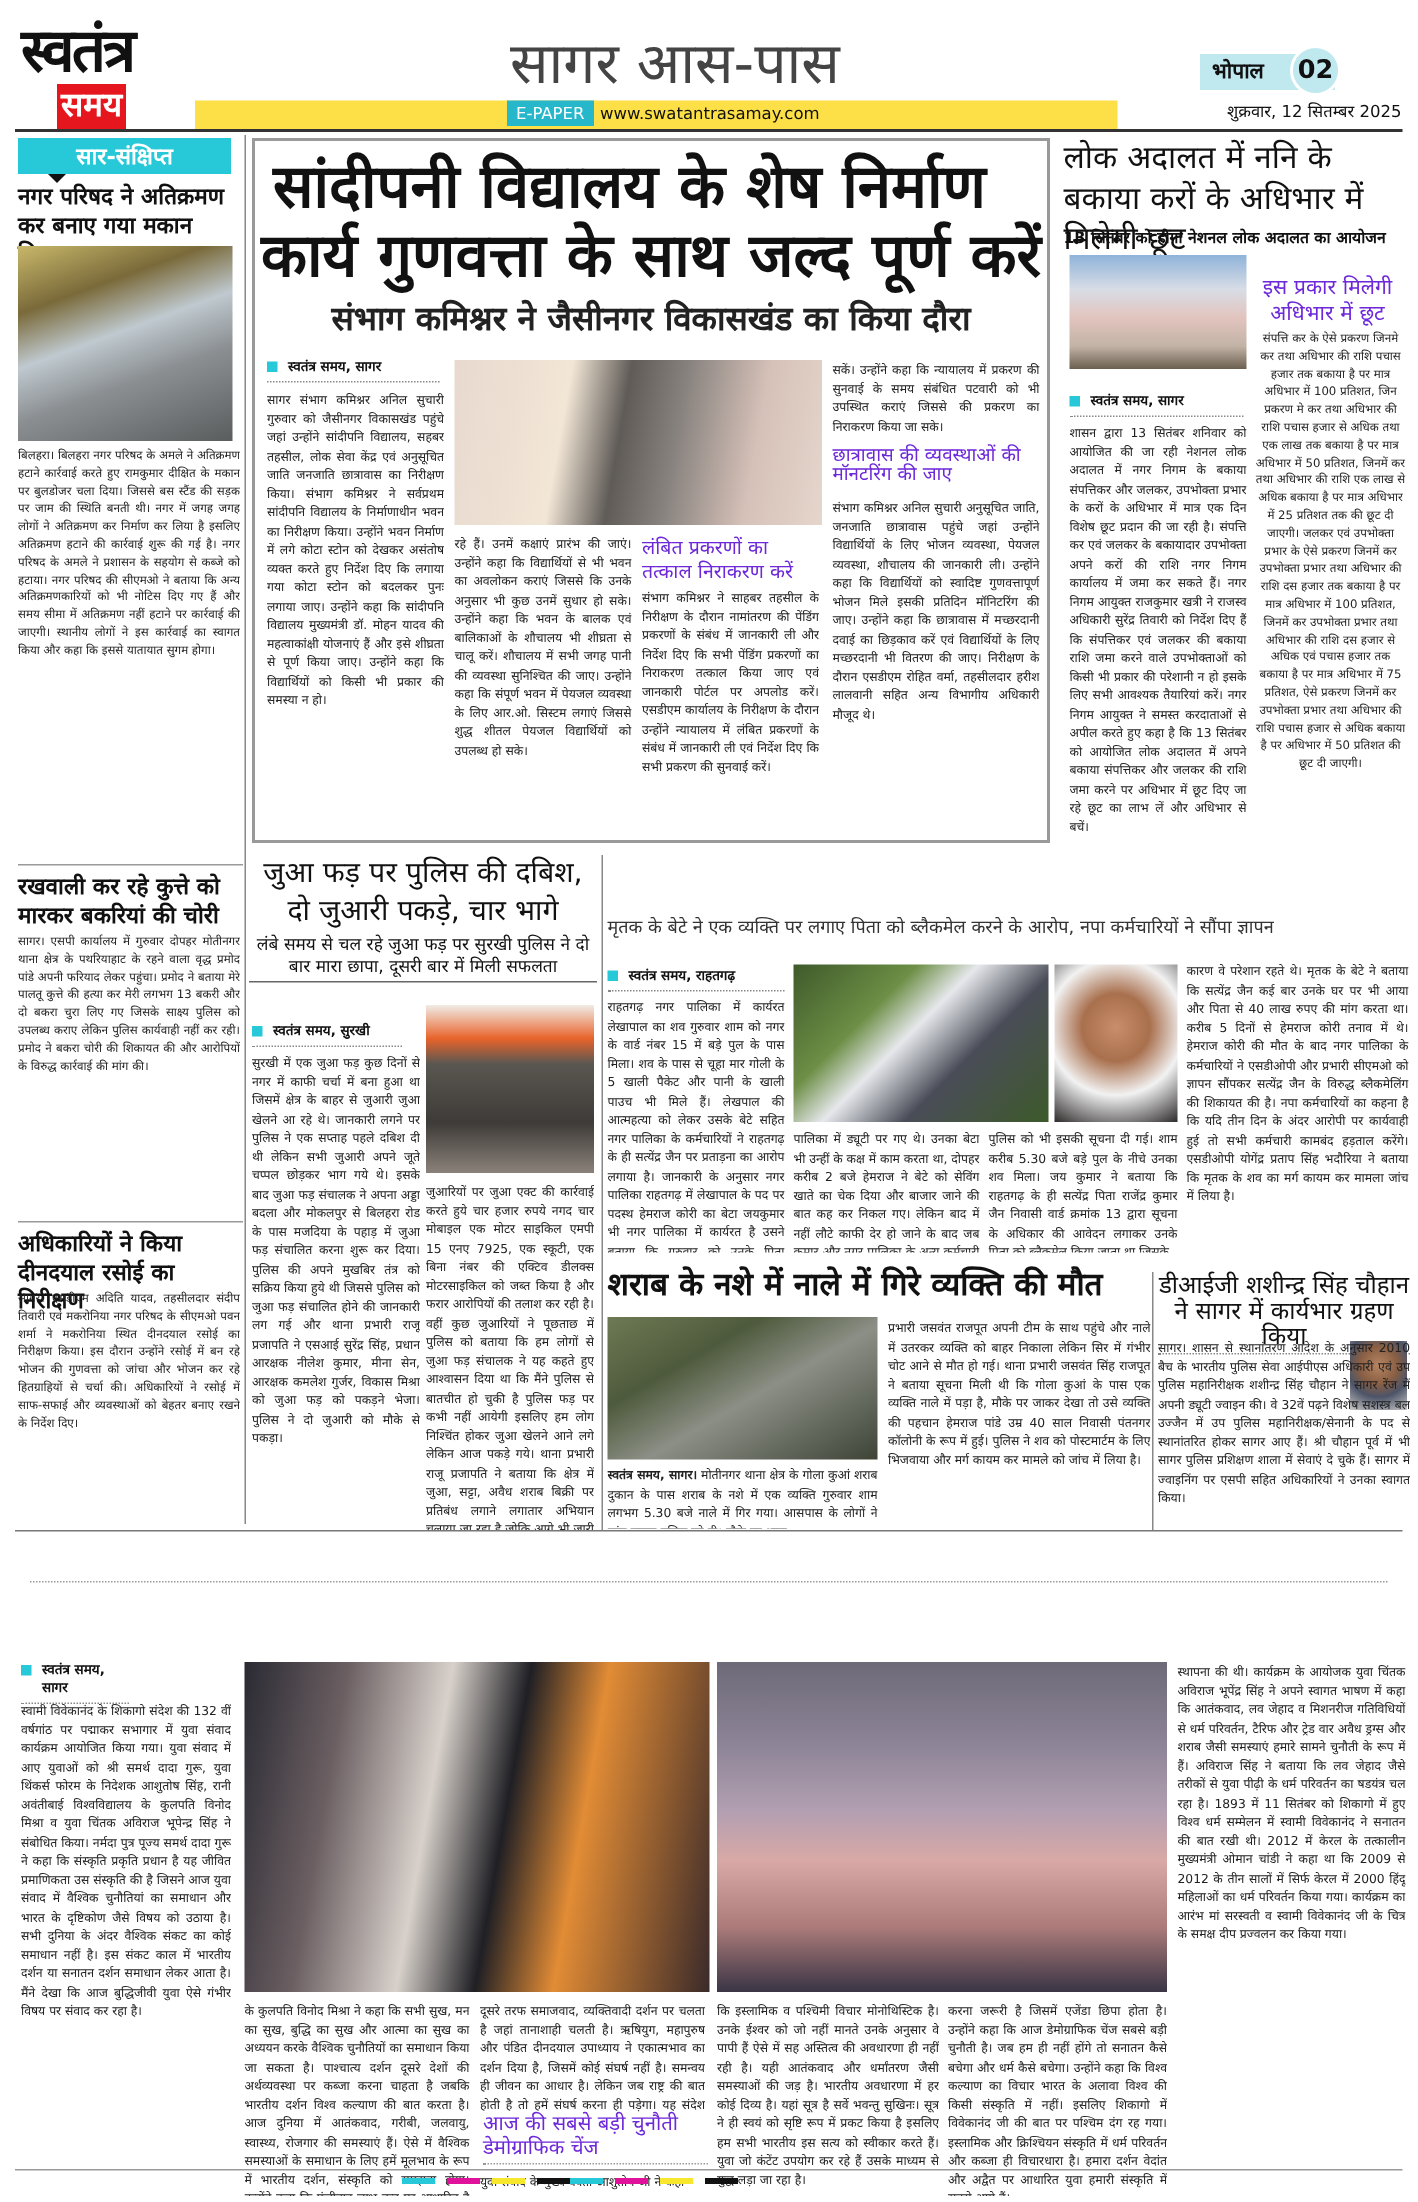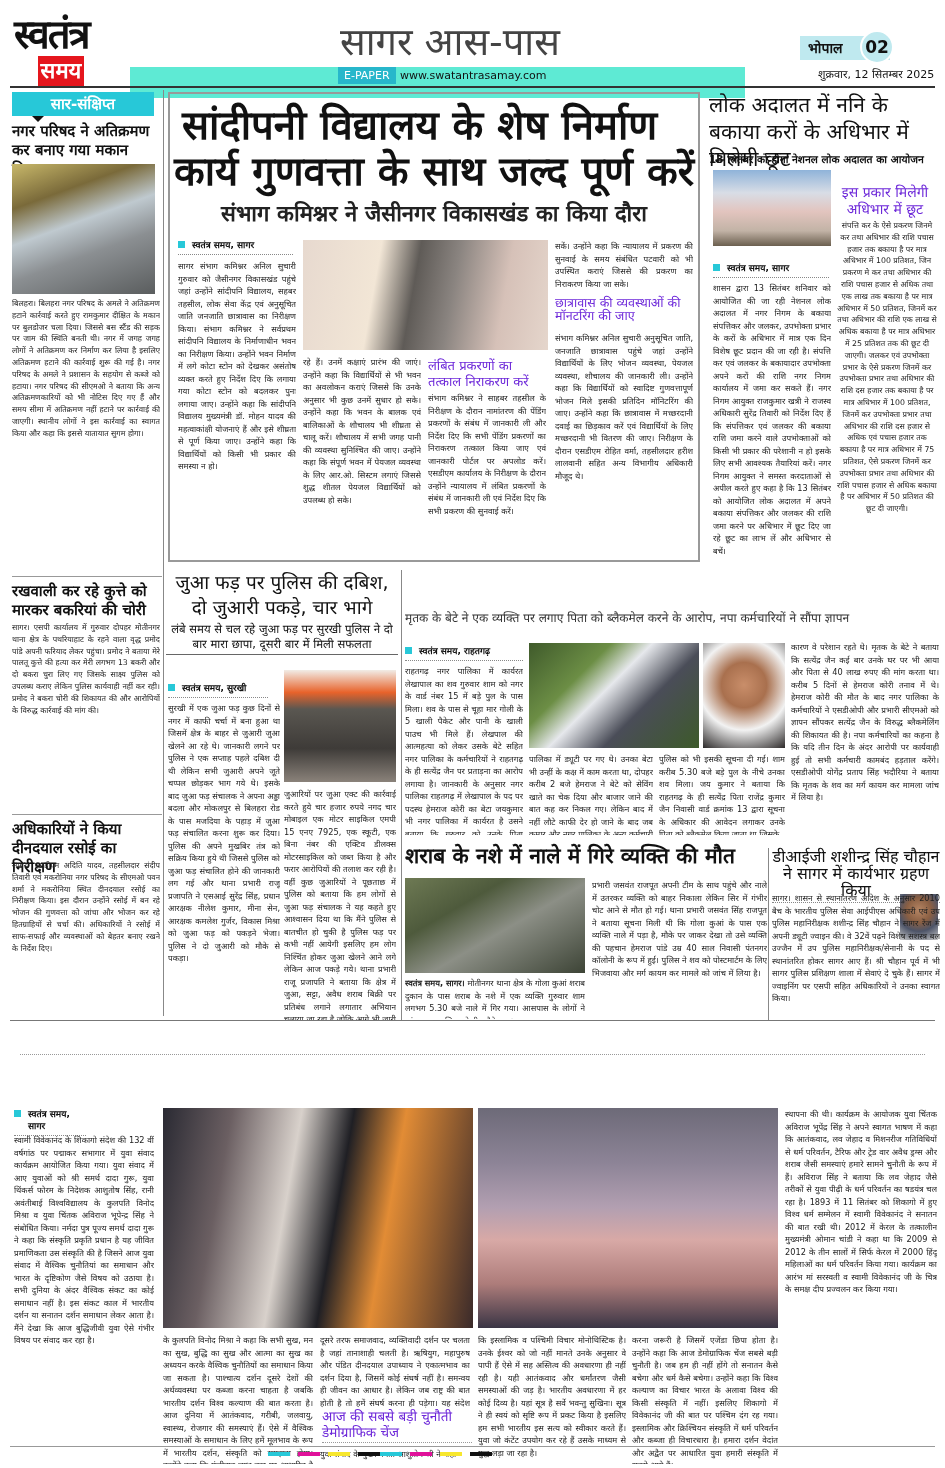--- a/index.html
+++ b/index.html
@@ -3,21 +3,21 @@
 <meta charset="utf-8">
 <style>
 *{box-sizing:border-box;margin:0;padding:0}
 html,body{width:945px;height:1468px;background:#fff;overflow:hidden}
 body{font-family:"DejaVu Sans","Liberation Sans",sans-serif;color:#111;position:relative}
 .abs{position:absolute}
 .masthead{left:0;top:0;width:945px;height:88px}
 .logo-top{left:14px;top:14px;font-size:40px;font-weight:bold;letter-spacing:-2px;color:#111;line-height:40px}
 .logo-bot{left:38px;top:56px;width:46px;height:30px;background:#e5161d;color:#fff;font-weight:bold;font-size:22px;text-align:center;line-height:30px}
 .section-title{left:340px;top:20px;font-size:38px;color:#444;line-height:44px;font-weight:normal}
-.urlbar{left:130px;top:67px;width:615px;height:31px;background:#5eead4}
+.urlbar{left:130px;top:67px;width:615px;height:19px;background:#fde047}
 .epaper{left:208px;top:0;height:17px;padding:0 6px;background:#27b7cb;color:#fff;font-size:11px;line-height:17px}
 .url{left:270px;top:0;font-size:11px;line-height:17px;color:#111}
 .city-box{left:800px;top:36px;width:90px;height:24px;background:#bfe9ef}
 .city{left:8px;top:3px;font-size:14px;font-weight:bold;line-height:18px}
 .pageno{left:60px;top:-6px;width:34px;height:34px;border-radius:50%;background:#bfe9ef;border:2px solid #fff;text-align:center;line-height:30px;font-weight:bold;font-size:17px}
 .date{left:818px;top:68px;font-size:11px;line-height:14px}
 .hrule{height:2px;background:#333}
 .col-rule{width:1px;background:#888}
 .sidebar-head{left:12px;top:92px;width:142px;height:24px;background:#27c8d8;color:#fff;text-align:center;font-weight:bold;font-size:15px;line-height:24px}
 .sidebar-head:after{content:"";position:absolute;left:20px;bottom:-6px;border:6px solid transparent;border-top-color:#111;border-bottom:0}

